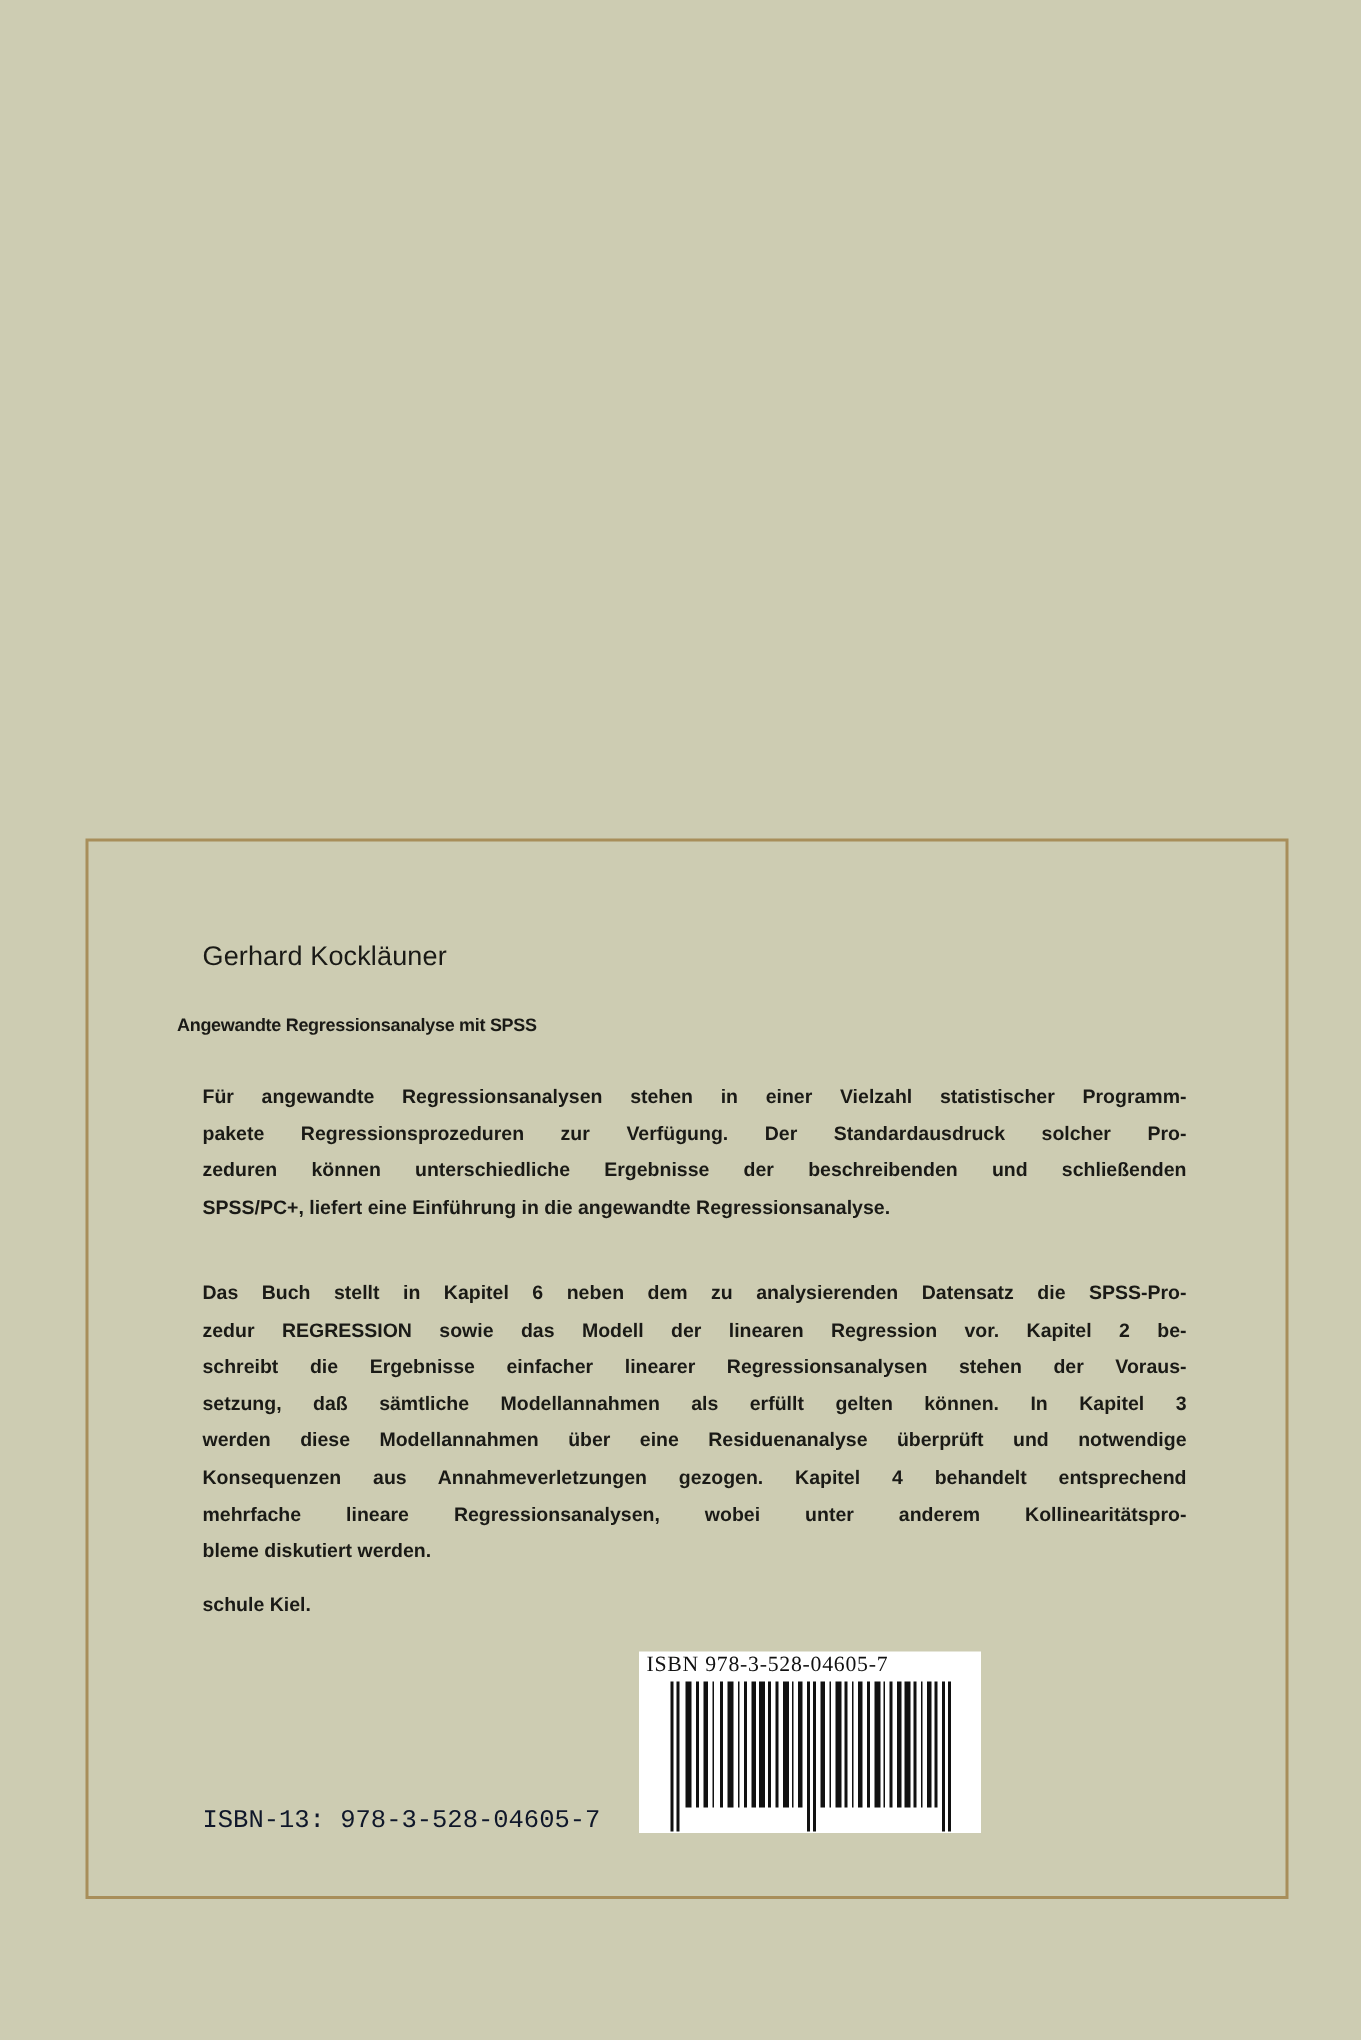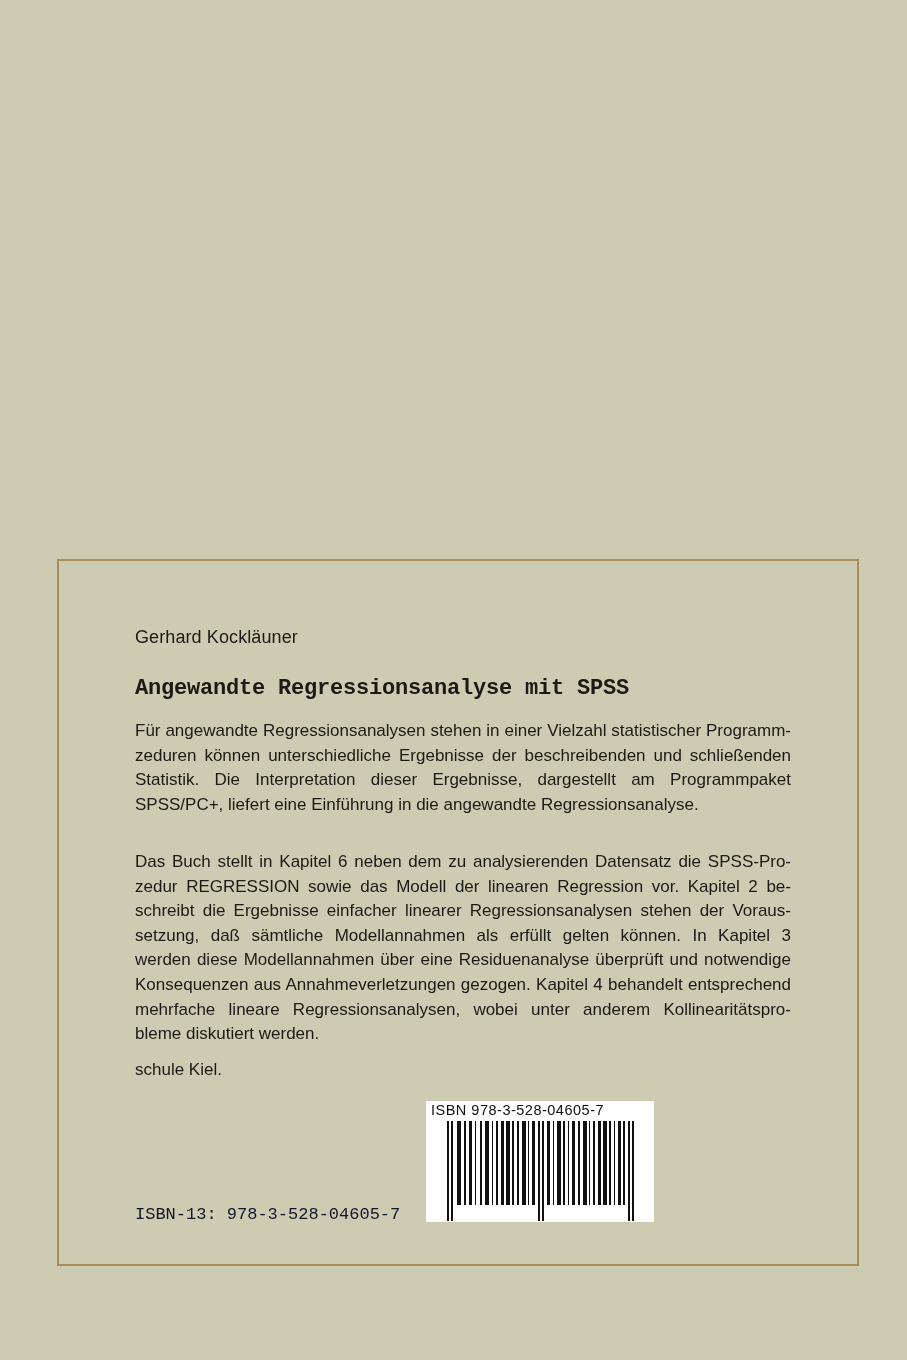--- a/index.html
+++ b/index.html
@@ -16,43 +16,44 @@
       left: 57px; top: 559px;
       width: 802px; height: 707px;
       border: 2px solid #a88e5a;
       box-sizing: border-box;
     }
     .author {
       position: absolute; left: 135px; top: 627px;
       font-size: 18px; letter-spacing: 0.1px;
     }
     .title {
-      position: absolute; left: 135px; top: 676px;
-      font-size: 22px; font-weight: bold; letter-spacing: -0.2px; font-family: Liberation Mono, monospace;
+      position: absolute; left: 118px; top: 676px;
+      font-size: 12px; font-weight: bold; letter-spacing: -0.2px;
     }
     .para {
       position: absolute; left: 135px; width: 656px;
-      font-size: 17px; line-height: 24.6px;
+      font-size: 13px; line-height: 24.6px;
       text-align: justify;
       font-stretch: condensed;
+      font-weight: bold;
     }
     .para.p1 { top: 719px; }
     .para.p2 { top: 850px; }
     .para.p3 { top: 1058px; }
     .para .line { display: block; text-align: justify; text-align-last: justify; white-space: nowrap; }
     .para .line.last { text-align-last: left; }
     .para em { font-style: italic; }
     .barcode {
       position: absolute; left: 426px; top: 1101px;
       width: 228px; height: 121px;
       background: #ffffff;
     }
     .barcode .isbn-top {
       position: absolute; left: 5px; top: 1px;
-      font-family: Liberation Sans, sans-serif;
+      font-family: Liberation Serif, serif;
       font-size: 14.5px; letter-spacing: 0.5px; color: #111;
     }
     .barcode svg { position: absolute; left: 0; top: 0; }
     .barcode .digits {
       position: absolute; left: 5px; top: 93px;
       font-family: "Liberation Sans", sans-serif;
       font-size: 24px; color: #111; letter-spacing: 0.2px;
     }
     .isbn13 {
       position: absolute; left: 135px; top: 1205px;
@@ -63,22 +64,22 @@
 </head>
 <body>
 
 <div class="frame"></div>
 
 <div class="author">Gerhard Kockläuner</div>
 <div class="title">Angewandte Regressionsanalyse mit SPSS</div>
 
 <div class="para p1">
   <span class="line">Für angewandte Regressionsanalysen stehen in einer Vielzahl statistischer Programm-</span>
+  <span class="line">pakete Regressionsprozeduren zur Verfügung. Der Standardausdruck solcher Pro-</span>
   <span class="line">zeduren können unterschiedliche Ergebnisse der beschreibenden und schließenden</span>
-  <span class="line">Statistik. Die Interpretation dieser Ergebnisse, dargestellt am Programmpaket</span>
   <span class="line last">SPSS/PC+, liefert eine Einführung in die angewandte Regressionsanalyse.</span>
 </div>
 
 <div class="para p2">
   <span class="line">Das Buch stellt in Kapitel 6 neben dem zu analysierenden Datensatz die SPSS-Pro-</span>
   <span class="line">zedur REGRESSION sowie das Modell der linearen Regression vor. Kapitel 2 be-</span>
   <span class="line">schreibt die Ergebnisse einfacher linearer Regressionsanalysen stehen der Voraus-</span>
   <span class="line">setzung, daß sämtliche Modellannahmen als erfüllt gelten können. In Kapitel 3</span>
   <span class="line">werden diese Modellannahmen über eine Residuenanalyse überprüft und notwendige</span>
   <span class="line">Konsequenzen aus Annahmeverletzungen gezogen. Kapitel 4 behandelt entsprechend</span>

